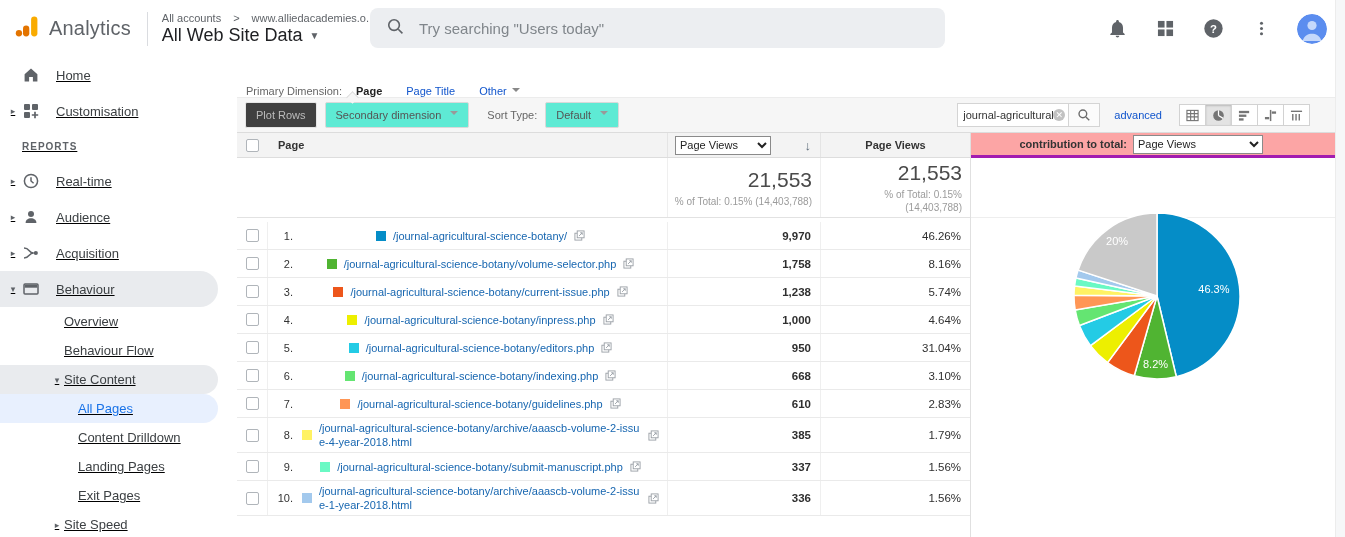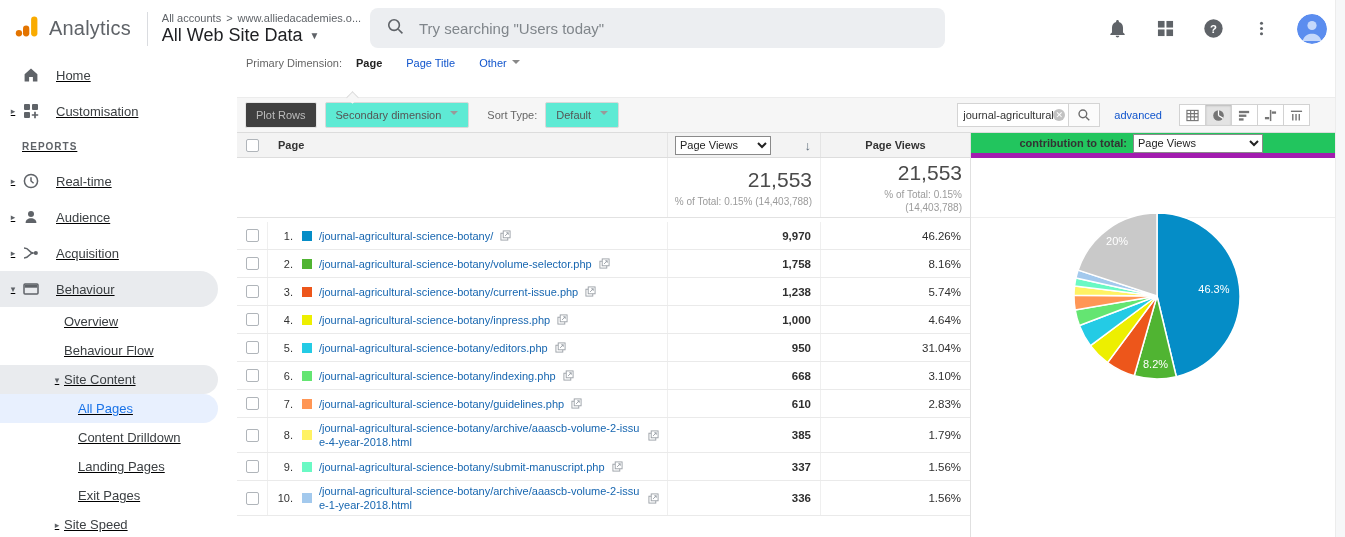--- a/index.html
+++ b/index.html
@@ -6,21 +6,21 @@
   html,body { background:#fff; }
   body { font-family:"Liberation Sans", sans-serif; }
   .page { position:relative; width:1345px; height:537px; background:#fff; overflow:hidden; }
 
   
   .app-header { position:absolute; left:0; top:0; width:1345px; height:57px; background:#fff; display:flex; align-items:center; }
   .logo-wrap { margin-left:14px; display:flex; align-items:center; }
   .brand-title { font-size:20px; color:#5f6368; margin-left:8px; letter-spacing:.2px; }
   .hdr-divider { width:1px; height:34px; background:#dadce0; margin:0 14px 0 16px; }
   .crumb-block { display:flex; flex-direction:column; justify-content:center; }
-  .crumb-top { font-size:11px; color:#5f6368; display:flex; gap:5px; align-items:center; }
+  .crumb-top { font-size:11px; color:#5f6368; display:flex; gap:12px; align-items:center; }
   .crumb-bottom { font-size:18px; color:#202124; display:flex; align-items:center; margin-top:1px; }
   .crumb-caret { font-size:10px; color:#5f6368; margin-left:7px; }
   .search-pill { position:absolute; left:370px; top:8px; width:575px; height:40px; background:#eceef1; border-radius:8px; display:flex; align-items:center; padding:0 16px; }
   .search-pill input { border:none; outline:none; background:transparent; font-size:15px; color:#3c4043; margin-left:14px; width:480px; font-family:"Liberation Sans",sans-serif; }
   .search-pill input::placeholder { color:#80868b; }
   .hdr-right { position:absolute; right:18px; top:0; height:57px; display:flex; align-items:center; gap:24px; }
   .hdr-icon { width:24px; height:24px; display:flex; align-items:center; justify-content:center; cursor:pointer; }
   .avatar { width:30px; height:30px; border-radius:50%; overflow:hidden; }
 
   
@@ -32,21 +32,21 @@
   .side-item.lvl0 .s-label { margin-left:2px; }
   .side-section { height:34px; display:flex; align-items:center; padding-left:22px; font-size:10px; font-weight:bold; letter-spacing:1px; color:#5f6368; }
   .side-item.lvl1 { height:29px; padding-left:50px; }
   .side-item.lvl2 { height:29px; padding-left:64px; }
   .side-item.pill { width:218px; background:#e9ebee; border-radius:0 18px 18px 0; }
   .side-item.sel { width:218px; background:#e8f0fe; border-radius:0 18px 18px 0; color:#1a73e8; }
 
   
   .main { position:absolute; left:237px; top:57px; width:1098px; height:480px; background:#fff; }
 
-  .dim-bar { height:40px; display:flex; align-items:flex-start; padding-left:9px; font-size:11px; background:#fff; }
+  .dim-bar { height:40px; display:flex; align-items:flex-end; padding-left:9px; font-size:11px; background:#fff; }
   .dim-label { color:#666; }
   .dim-tab-sel { color:#222; font-weight:bold; margin-left:14px; }
   .dim-link { color:#1155cc; margin-left:24px; cursor:pointer; text-decoration:none; }
   .dim-caret { display:inline-block; width:0; height:0; border:4px solid transparent; border-top-color:#888; margin-left:5px; vertical-align:-1px; }
 
   .toolbar { position:relative; height:36px; background:#f6f6f6; border-top:1px solid #ececec; border-bottom:1px solid #dcdcdc; display:flex; align-items:center; padding:0 25px 0 8px; }
   .tab-notch { position:absolute; left:111px; top:-5px; width:9px; height:9px; background:#f6f6f6; border-left:1px solid #dcdcdc; border-top:1px solid #dcdcdc; transform:rotate(45deg); }
   .btn { height:26px; border:1px solid #d9d9d9; border-radius:2px; background:#5eead4; font-size:11px; color:#555; display:inline-flex; align-items:center; padding:0 10px; cursor:pointer; }
   .btn.disabled { background:#404040; color:#bcbcbc; border-color:#e5e5e5; cursor:default; }
   .btn .dim-caret { margin-left:9px; border-top-color:#999; }
@@ -75,30 +75,30 @@
 
   .summary-row { height:60px; border-bottom:1px solid #e2e2e2; display:grid; grid-template-columns:31px 399px 153px 150px; }
   .summary-row .sc { border-left:1px solid #efefef; display:flex; flex-direction:column; align-items:flex-end; justify-content:center; padding-right:8px; }
   .sum-big { font-size:21px; color:#4a4a4a; }
   .sum-note { font-size:10px; color:#9b9b9b; margin-top:3px; text-align:right; line-height:13px; }
 
   .tbody { margin-top:4px; }
   .trow { display:grid; grid-template-columns:31px 30px 369px 153px 150px; min-height:28px; border-bottom:1px solid #eaeaea; align-items:center; }
   .c-check { display:flex; align-items:center; justify-content:center; border-right:1px solid #efefef; height:100%; }
   .c-num { font-size:11px; color:#333; text-align:right; padding-right:5px; }
-  .c-page { display:flex; align-items:center; padding:3px 8px 3px 4px; }
+  .c-page { display:flex; align-items:center; padding:3px 8px 3px 4px;justify-content:center; }
   .swatch { width:10px; height:10px; flex-shrink:0; margin-right:7px; }
   .plink { font-size:11px; color:#1766b0; text-decoration:none; word-break:break-all; line-height:14px; cursor:pointer; }
   .extlink { margin-left:7px; flex-shrink:0; display:flex; cursor:pointer; }
   .c-views, .c-pct { height:100%; display:flex; align-items:center; justify-content:flex-end; padding-right:9px; border-left:1px solid #efefef; font-size:11.5px; color:#2f2f2f; }
   .c-views { font-weight:bold; }
 
   
   .pie-panel { position:absolute; left:733px; top:76px; width:365px; height:404px; border-left:1px solid #e0e0e0; background:#fff; }
-  .p-head { height:25px; background:#22c55e; border-bottom:5px solid #a21caf; display:flex; align-items:center; justify-content:flex-end; padding-right:72px; font-size:11px; }
+  .p-head { height:25px; background:#fca5a5; border-bottom:3px solid #a21caf; display:flex; align-items:center; justify-content:flex-end; padding-right:72px; font-size:11px; }
   .p-head .p-label { font-weight:bold; color:#333; margin-right:6px; }
   .contrib-select { width:130px; height:19px; font-size:11px; border:1px solid #8a8a8a; background:#fff; color:#222; font-family:"Liberation Sans",sans-serif; }
   .p-sum { height:60px; border-bottom:1px solid #eee; }
   #pie-svg { position:absolute; left:101px; top:78px; }
   .pie-label { font-size:11px; fill:#fff; }
 
   .scroll-strip { position:absolute; right:0; top:0; width:10px; height:537px; background:#f6f7f8; border-left:1px solid #ececec; }
 </style>
 </head>
 <body>

